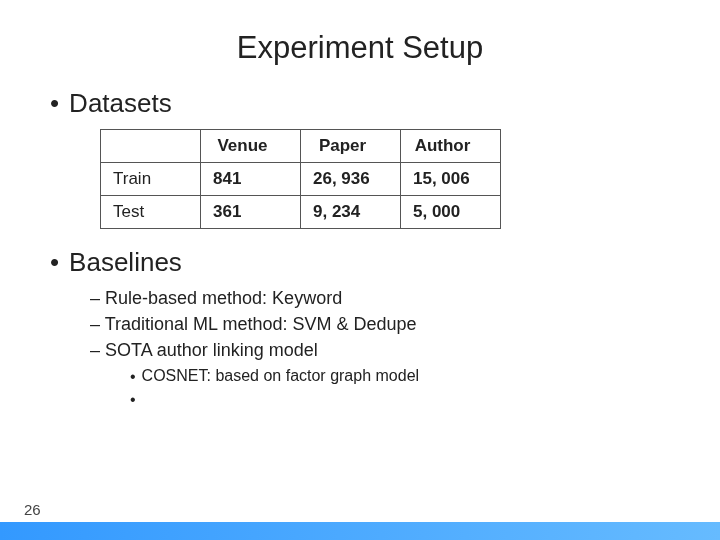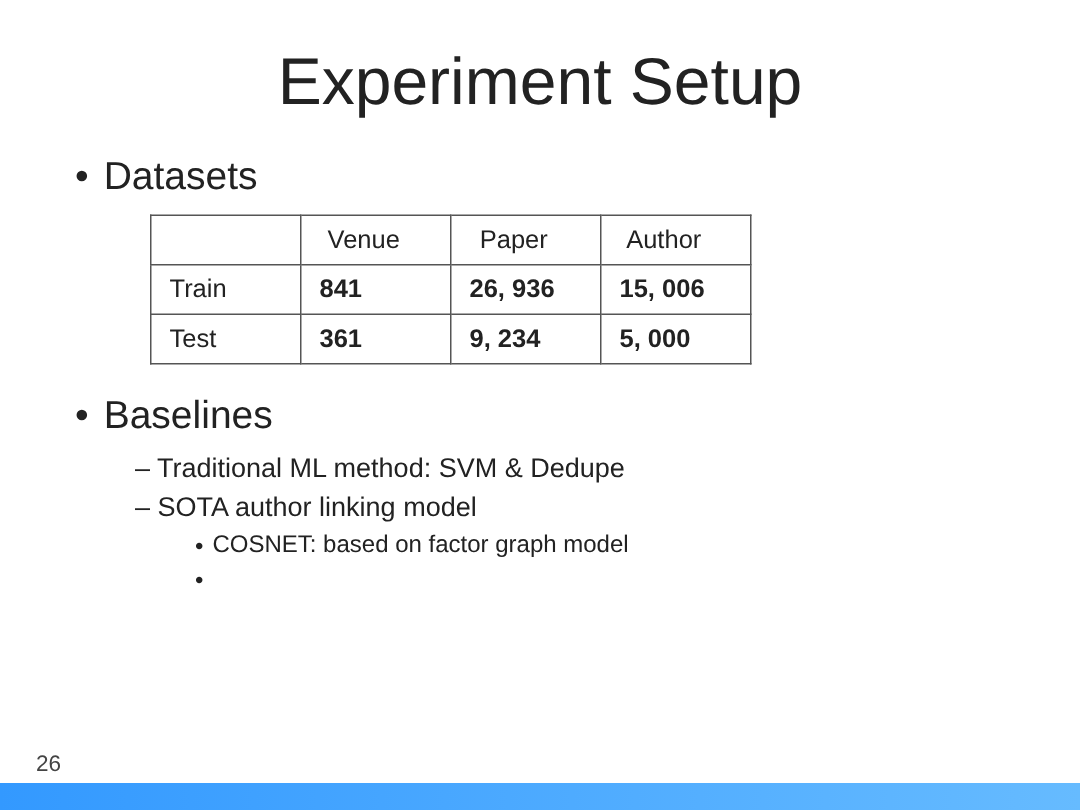--- a/index.html
+++ b/index.html
@@ -16,21 +16,21 @@
     .slide {
       width: 720px;
       height: 540px;
       background: #ffffff;
       position: relative;
       padding: 30px 50px 50px 50px;
     }
 
     .title {
       text-align: center;
-      font-size: 44px;
+      font-size: 31px;
       font-weight: normal;
       color: #222222;
       margin-bottom: 22px;
     }
 
     .bullet-section {
       margin-bottom: 14px;
     }
 
     .bullet-heading {
@@ -56,21 +56,21 @@
     .datasets-table td, .datasets-table th {
       border: 1px solid #555555;
       padding: 6px 28px 6px 12px;
       font-size: 17px;
       color: #222;
       min-width: 100px;
       font-weight: bold;
     }
 
     .datasets-table th {
-      font-weight: normal;
+      font-weight: bold;
       background: #fff;
     }
 
     .datasets-table .row-label {
       font-weight: normal;
     }
 
     .baselines-section {
       margin-bottom: 10px;
     }
@@ -160,20 +160,21 @@
     </table>
   </div>
 
   <div class="baselines-section">
     <div class="bullet-heading">
       <span class="bullet-dot">•</span>
       <span>Baselines</span>
     </div>
 
     <div class="sub-bullets">
+      <div class="sub-bullet">– Rule-based method: Keyword</div>
       <div class="sub-bullet">– Traditional ML method: SVM &amp; Dedupe</div>
       <div class="sub-bullet">– SOTA author linking model</div>
 
       <div class="sub-sub-bullets">
         <div class="sub-sub-bullet">
           <span class="sub-sub-bullet-dot">•</span>
           <span>COSNET: based on factor graph model</span>
         </div>
         <div class="sub-sub-bullet">
           <span class="sub-sub-bullet-dot">•</span>

